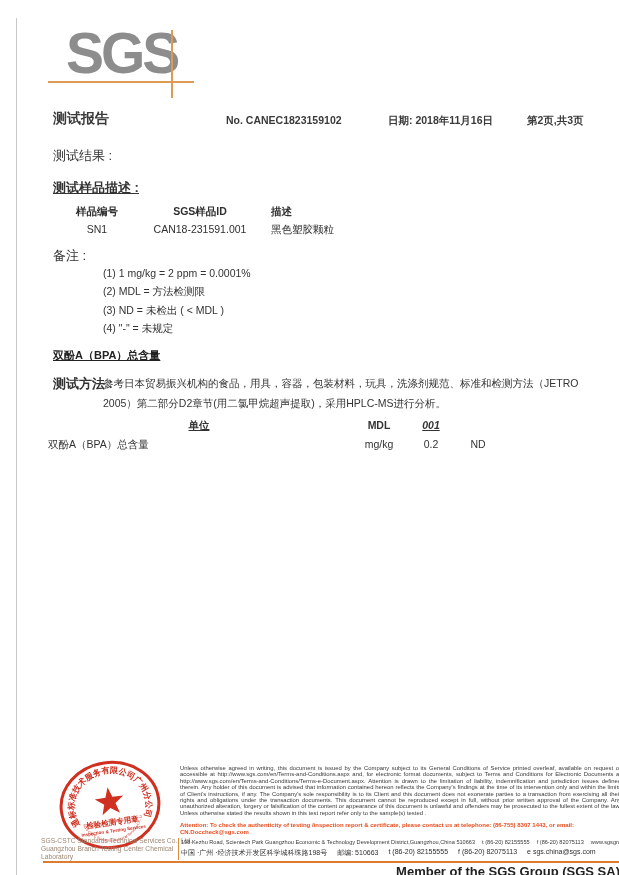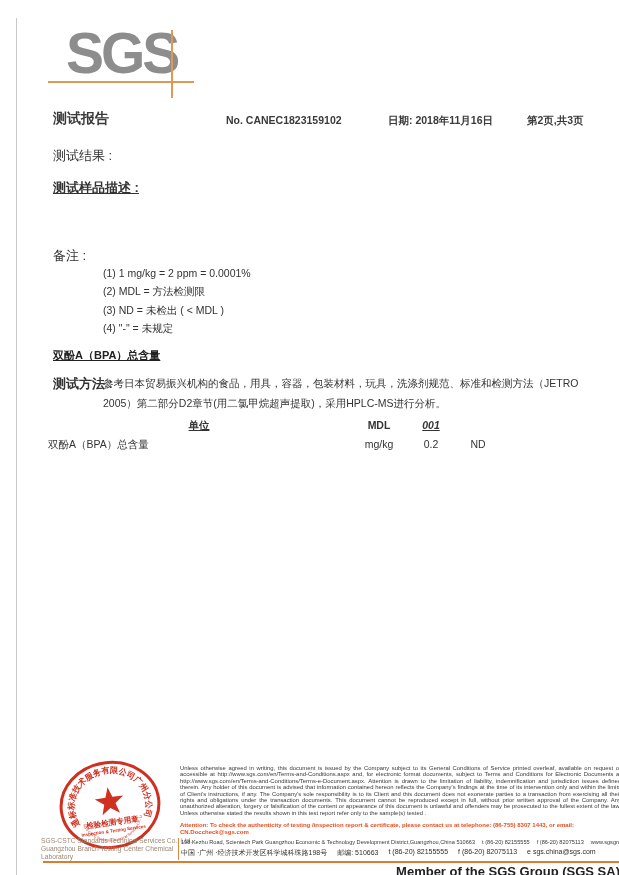--- a/index.html
+++ b/index.html
@@ -73,20 +73,32 @@
   <div class="abs logo-vline"></div>
 
   <div class="abs doc-title">测试报告</div>
   <div class="abs report-no">No. CANEC1823159102</div>
   <div class="abs report-date">日期: 2018年11月16日</div>
   <div class="abs report-pages">第2页,共3页</div>
 
   <div class="abs label results-label">测试结果 :</div>
   <div class="abs label sample-desc-heading">测试样品描述 :</div>
 
+  <div class="abs sample-table">
+    <div class="row hdr">
+      <span class="c1">样品编号</span>
+      <span class="c2">SGS样品ID</span>
+      <span class="c3">描述</span>
+    </div>
+    <div class="row">
+      <span class="c1">SN1</span>
+      <span class="c2">CAN18-231591.001</span>
+      <span class="c3">黑色塑胶颗粒</span>
+    </div>
+  </div>
 
   <div class="abs label remarks-label">备注 :</div>
   <div class="abs remarks-list">
     <div>(1) 1 mg/kg = 2 ppm = 0.0001%</div>
     <div>(2) MDL = 方法检测限</div>
     <div>(3) ND = 未检出 ( &lt; MDL )</div>
     <div>(4) "-" = 未规定</div>
   </div>
 
   <div class="abs bpa-heading">双酚A（BPA）总含量</div>

